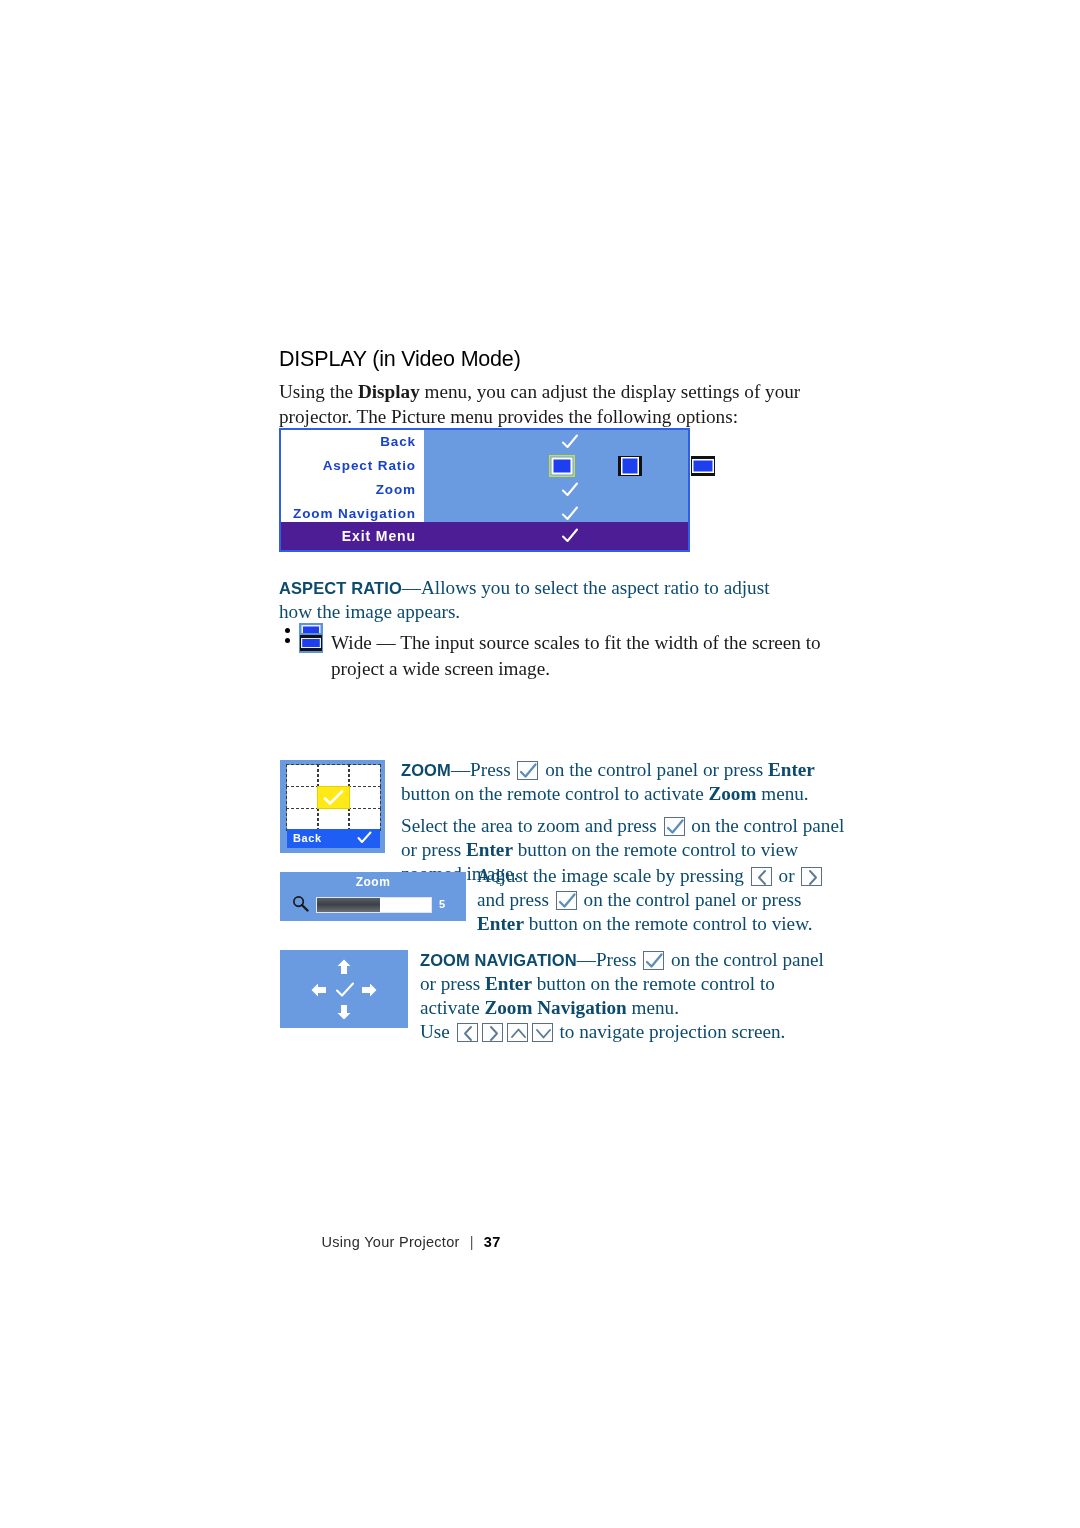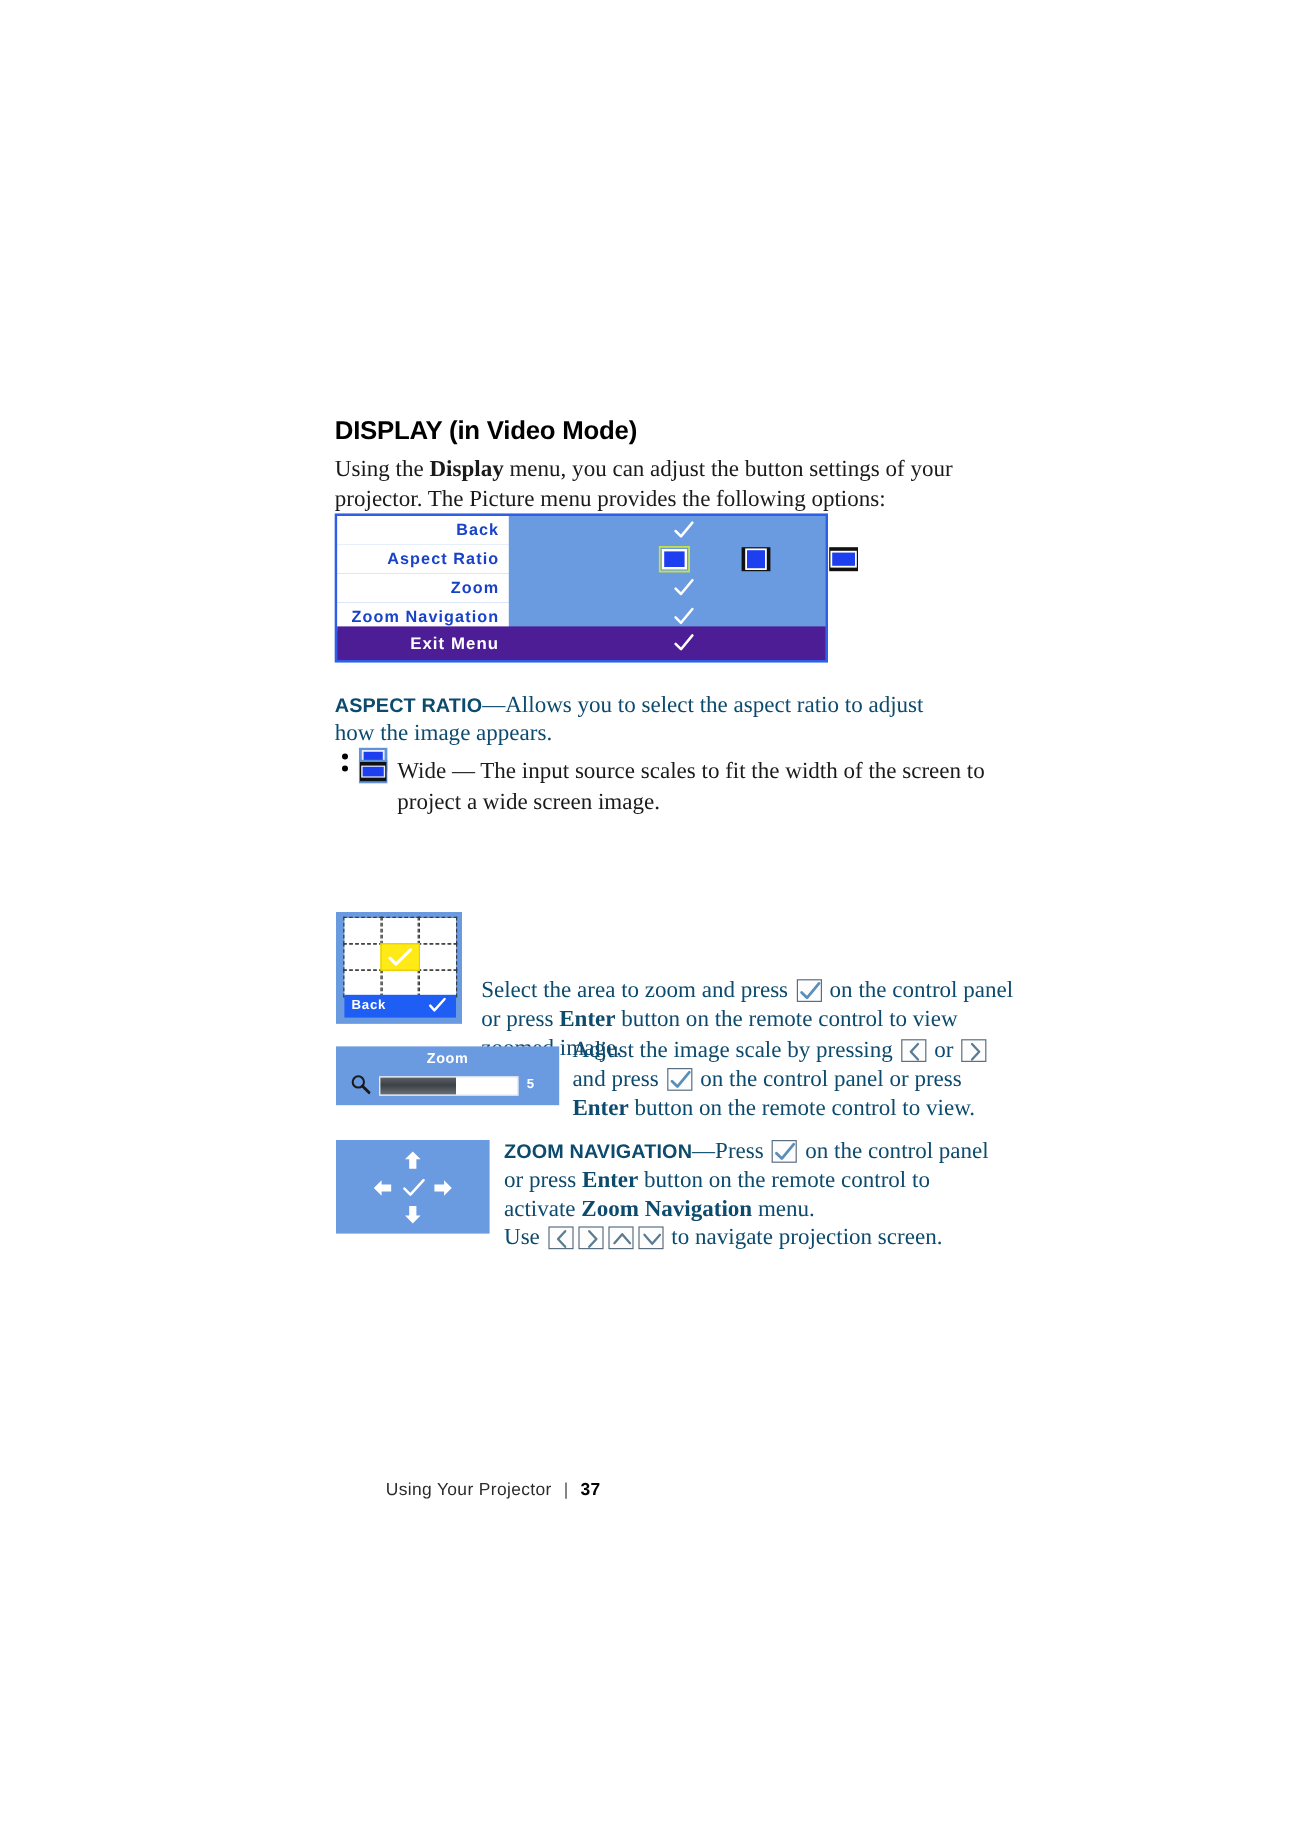--- a/index.html
+++ b/index.html
@@ -15,21 +15,21 @@
   }
 
   .page { position: absolute; left: 0; top: 0; width: 1080px; height: 1528px; }
 
   
   .h1 {
     position: absolute;
     left: 279px;
     top: 347px;
     font-family: "Liberation Sans", "DejaVu Sans", sans-serif;
-    font-weight: bold;
+    font-weight: normal;
     font-size: 21.5px;
     letter-spacing: -0.2px;
     color: #000;
   }
 
   .intro {
     position: absolute;
     left: 279px;
     top: 379px;
     width: 565px;
@@ -275,21 +275,21 @@
   .footer .sep { margin: 0 10px; color: #555; }
   .footer .pg { font-weight: bold; color: #000; }
 </style>
 </head>
 <body>
 
 <div class="page">
 
   <div class="h1">DISPLAY (in Video Mode)</div>
 
-  <div class="intro"><span>Using the </span><b>Display</b><span> menu, you can adjust the button settings of your projector. The Picture menu provides the following options:</span></div>
+  <div class="intro"><span>Using the </span><b>Display</b><span> menu, you can adjust the display settings of your projector. The Picture menu provides the following options:</span></div>
 
   <div class="osd">
     <div class="osd-rows">
 
       <div class="osd-row">
         <span class="osd-label-col">Back</span>
         <span class="osd-value-col">
           <svg class="osd-check" viewBox="0 0 20 20" width="20" height="20">
             <path d="M3 10.5 L7.5 15 L17 3.5" fill="none" stroke="#ffffff" stroke-width="2.1" stroke-linecap="round" stroke-linejoin="round"></path>
           </svg>
@@ -392,20 +392,23 @@
       <div class="zg-cell"></div>
     </div>
     <div class="zoomgrid-back">
       <span>Back</span>
       <svg width="15" height="14" viewBox="0 0 15 14">
         <path d="M1.5 7 L5 11 L13.5 1.5" fill="none" stroke="#ffffff" stroke-width="2" stroke-linecap="round" stroke-linejoin="round"></path>
       </svg>
     </div>
   </div>
 
+  <div class="para" style="left:401px; top:758px; width:438px;"><span class="smallcaps">ZOOM</span><span>—Press </span><span class="key"><svg width="21" height="19" viewBox="0 0 21 19">
+          <path d="M3 10 L7.5 14.5 L17.5 2.5" fill="none" stroke="#5b8fb9" stroke-width="2.3" stroke-linecap="round" stroke-linejoin="round"></path>
+        </svg></span><span> on the control panel or press </span><b>Enter</b><span> button on the remote control to activate </span><b>Zoom</b><span> menu.</span></div>
 
   <div class="para" style="left:401px; top:814px; width:452px;"><span>Select the area to zoom and press </span><span class="key"><svg width="21" height="19" viewBox="0 0 21 19">
           <path d="M3 10 L7.5 14.5 L17.5 2.5" fill="none" stroke="#5b8fb9" stroke-width="2.3" stroke-linecap="round" stroke-linejoin="round"></path>
         </svg></span><span> on the control panel or press </span><b>Enter</b><span> button on the remote control to view zoomed image.</span></div>
 
   <div class="zoomslider">
     <div class="zs-title">Zoom</div>
     <svg class="zs-mag" width="17" height="17" viewBox="0 0 17 17">
       <circle cx="6.6" cy="6.6" r="4.7" fill="none" stroke="#1a1a1a" stroke-width="1.7"></circle>
       <line x1="10" y1="10" x2="15.5" y2="15.5" stroke="#1a1a1a" stroke-width="2.4" stroke-linecap="round"></line>

